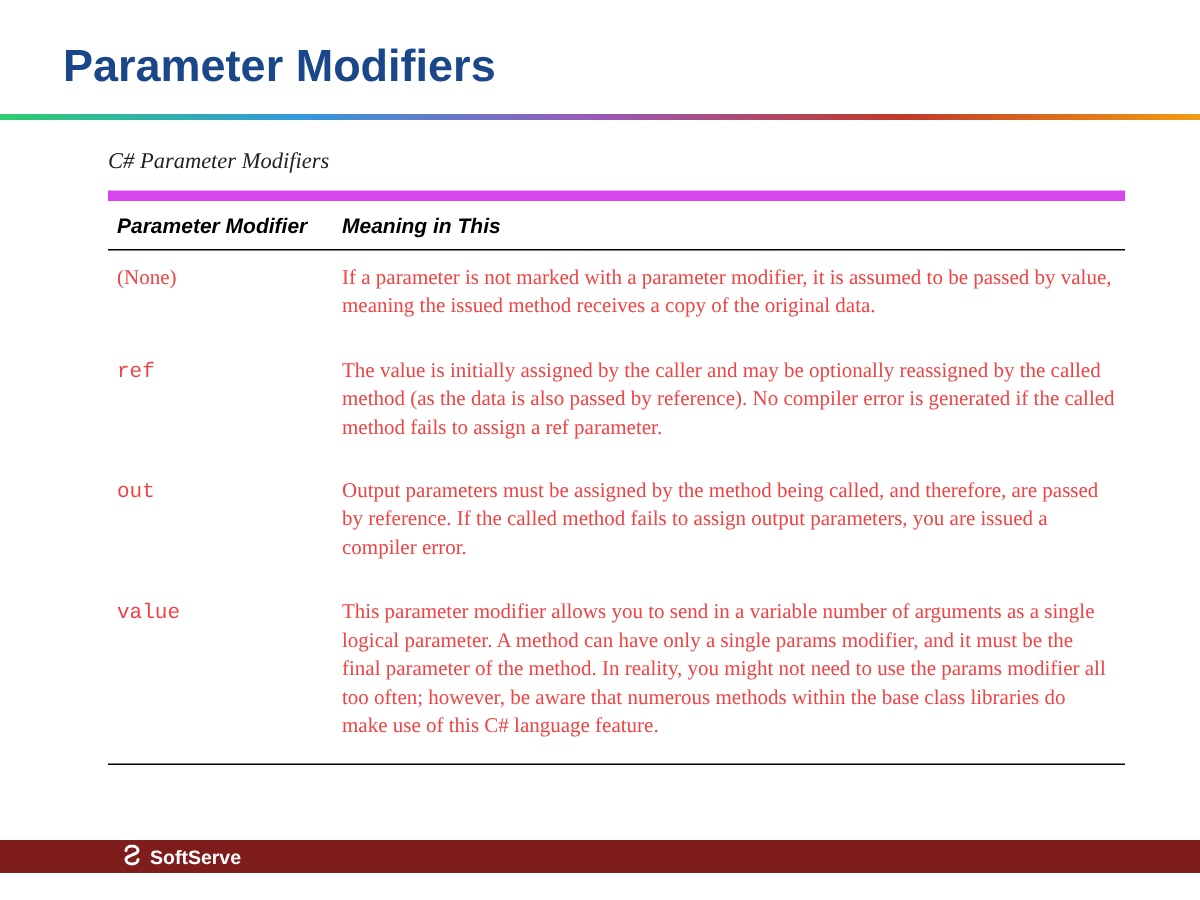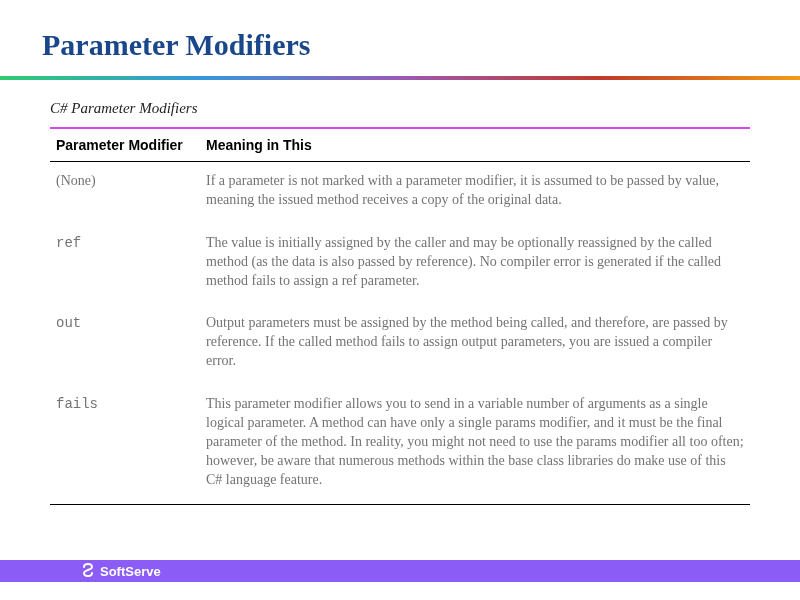--- a/index.html
+++ b/index.html
@@ -6,74 +6,76 @@
   body {
     width: 800px;
     height: 600px;
     font-family: Georgia, 'Times New Roman', serif;
     background: #fff;
     position: relative;
     overflow: hidden;
   }
   .slide-title {
     color: #1a4789;
-    font-family: Liberation Serif, serif;
+    font-family: Liberation Sans, sans-serif;
     font-size: 30px;
     font-weight: bold;
     padding: 28px 0 14px 42px;
   }
   .gradient-bar {
     height: 4px;
     width: 100%;
     background: linear-gradient(to right, #2ecc71 0%, #3498db 25%, #9b59b6 50%, #c0392b 75%, #f39c12 100%);
   }
   .content {
     padding: 20px 50px 0 50px;
+    margin-left: 22px;
   }
   .table-caption {
     font-style: italic;
     font-size: 15px;
     margin-bottom: 10px;
     color: #222;
   }
   .ptable {
     width: 100%;
     border-collapse: collapse;
   }
   .ptable thead tr {
-    border-top: 2px solid #d946ef;
+    border-top: 7px solid #d946ef;
     border-bottom: 1px solid #000;
+    font-style: italic;
   }
   .ptable th {
     text-align: left;
     font-family: Arial, Helvetica, sans-serif;
     font-weight: bold;
     font-size: 14px;
     padding: 8px 6px;
     color: #000;
   }
   .ptable td {
     vertical-align: top;
     padding: 10px 6px 14px 6px;
     font-size: 14px;
     line-height: 1.35;
-    color: #737373;
+    color: #ef4444;
   }
   .col-mod { width: 150px; }
   .ptable tbody tr:last-child td {
     border-bottom: 1px solid #000;
   }
   .code { font-family: 'Courier New', monospace; }
   .footer-bar {
     position: absolute;
     left: 0;
     bottom: 18px;
     width: 100%;
     height: 22px;
-    background: #8b5cf6;
+    background: #7f1d1d;
     display: flex;
     align-items: center;
     padding-left: 80px;
   }
   .footer-logo {
     display: flex;
     align-items: center;
     gap: 4px;
   }
   .footer-logo svg { display: block; }
@@ -106,21 +108,21 @@
       </tr>
       <tr>
         <td class="col-mod code">ref</td>
         <td>The value is initially assigned by the caller and may be optionally reassigned by the called method (as the data is also passed by reference). No compiler error is generated if the called method fails to assign a ref parameter.</td>
       </tr>
       <tr>
         <td class="col-mod code">out</td>
         <td>Output parameters must be assigned by the method being called, and therefore, are passed by reference. If the called method fails to assign output parameters, you are issued a compiler error.</td>
       </tr>
       <tr>
-        <td class="col-mod code">fails</td>
+        <td class="col-mod code">value</td>
         <td>This parameter modifier allows you to send in a variable number of arguments as a single logical parameter. A method can have only a single params modifier, and it must be the final parameter of the method. In reality, you might not need to use the params modifier all too often; however, be aware that numerous methods within the base class libraries do make use of this C# language feature.</td>
       </tr>
     </tbody>
   </table>
 </div>
 
 <div class="footer-bar">
   <div class="footer-logo">
     <svg width="16" height="16" viewBox="0 0 16 16">
       <path d="M4 4 C4 2 6 1 8 1 C10 1 12 2 12 4 C12 6 10 6 8 7 C6 8 4 8 4 10 C4 12 6 13 8 13 C10 13 12 12 12 10" stroke="#fff" stroke-width="2" fill="none" stroke-linecap="round"></path>

